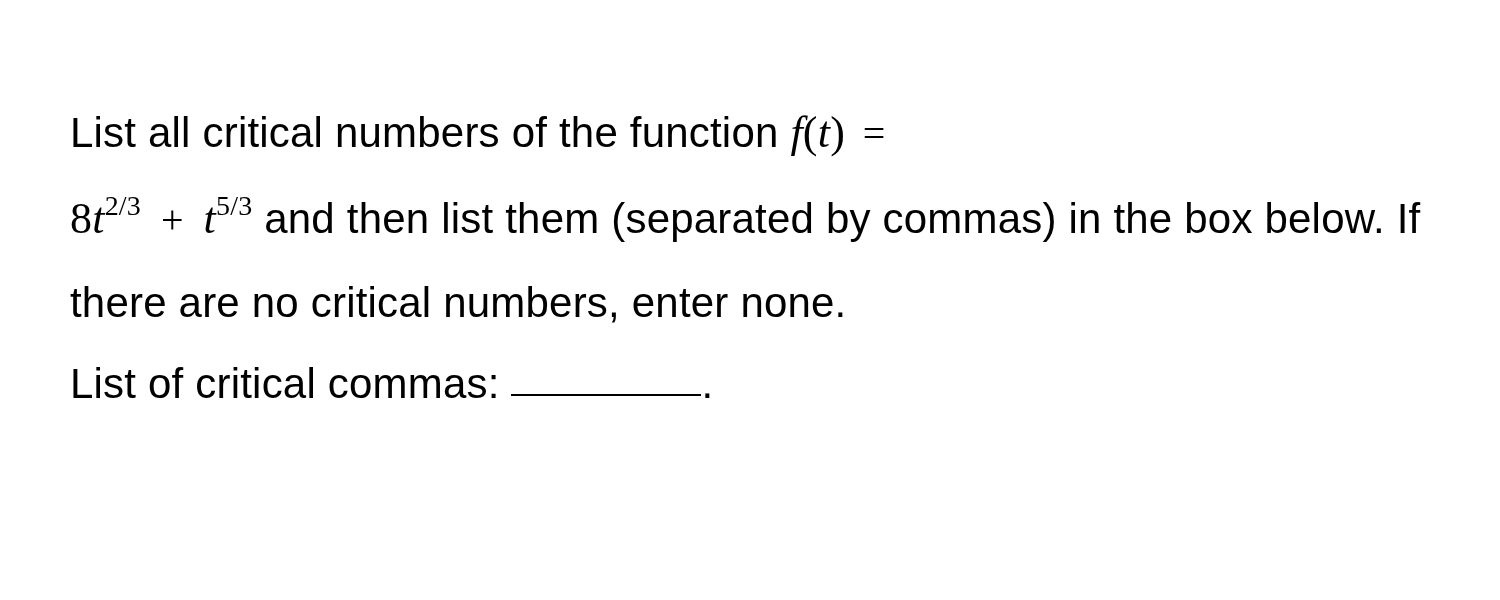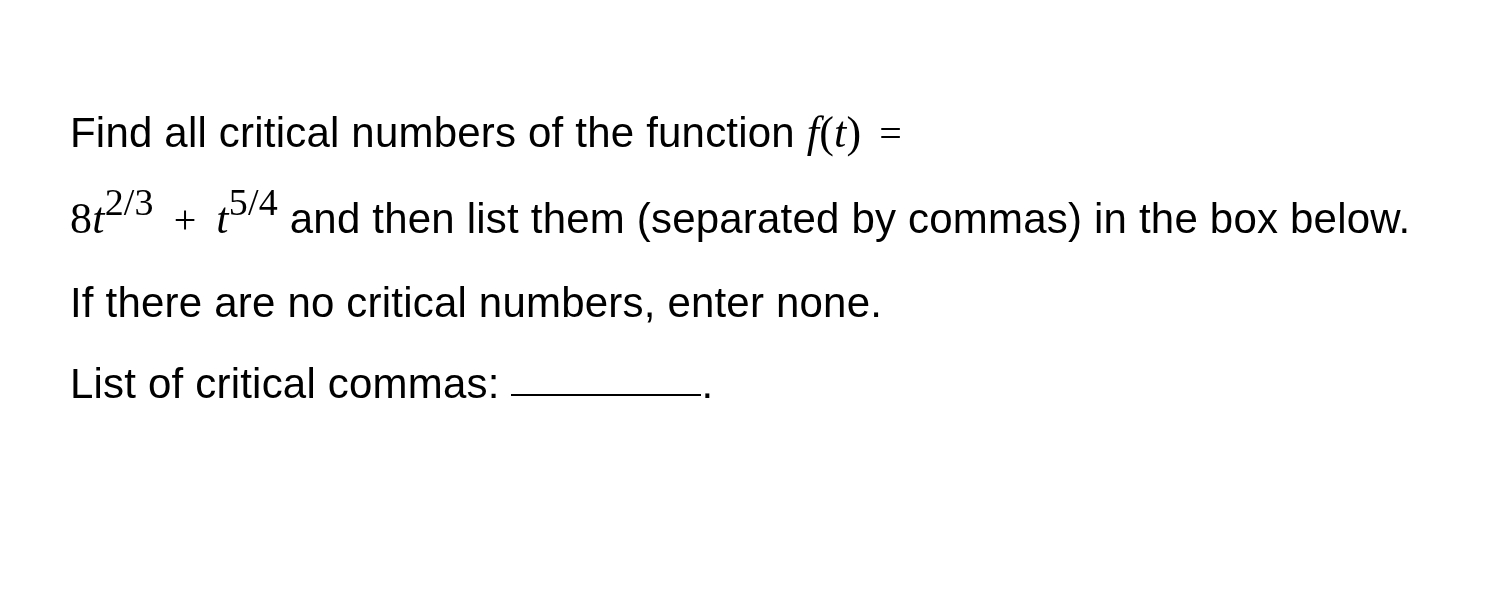--- a/index.html
+++ b/index.html
@@ -36,21 +36,21 @@
       font-size: 44px;
     }
     .frac-coef {
       font-family: 'Times New Roman', Georgia, serif;
       font-style: normal;
       font-size: 44px;
     }
     .frac-exp {
       font-family: 'Times New Roman', Georgia, serif;
       font-style: normal;
-      font-size: 38px;
+      font-size: 28px;
       position: relative;
       top: -18px;
     }
     .plus {
       font-family: 'Times New Roman', Georgia, serif;
       font-style: normal;
       font-size: 40px;
       margin: 0 8px;
     }
     .eq {
@@ -72,31 +72,31 @@
       top: -2px;
     }
     .no-break {
       white-space: nowrap;
     }
   </style>
 </head>
 <body>
 
 <div class="problem-text">
-  <span>Find all critical numbers of the function </span>
+  <span>List all critical numbers of the function </span>
   <span class="no-break">
     <span class="math">f</span><span class="math paren">(</span><span class="math">t</span><span class="math paren">)</span>
     <span class="eq">=</span>
   </span>
   <br>
   <span class="no-break">
     <span class="frac-container">
       <span class="frac-coef">8</span><span class="frac-base">t</span><span class="frac-exp">2/3</span>
     </span>
     <span class="plus">+</span>
     <span class="frac-container">
-      <span class="frac-base">t</span><span class="frac-exp">5/4</span>
+      <span class="frac-base">t</span><span class="frac-exp">5/3</span>
     </span>
   </span>
   <span> and then list them (separated by commas) in the box below. If there are no critical numbers, enter none.</span>
   <br>
   <span>List of critical commas: </span><span class="blank"></span><span>.</span>
 </div>
 
 </body></html>

